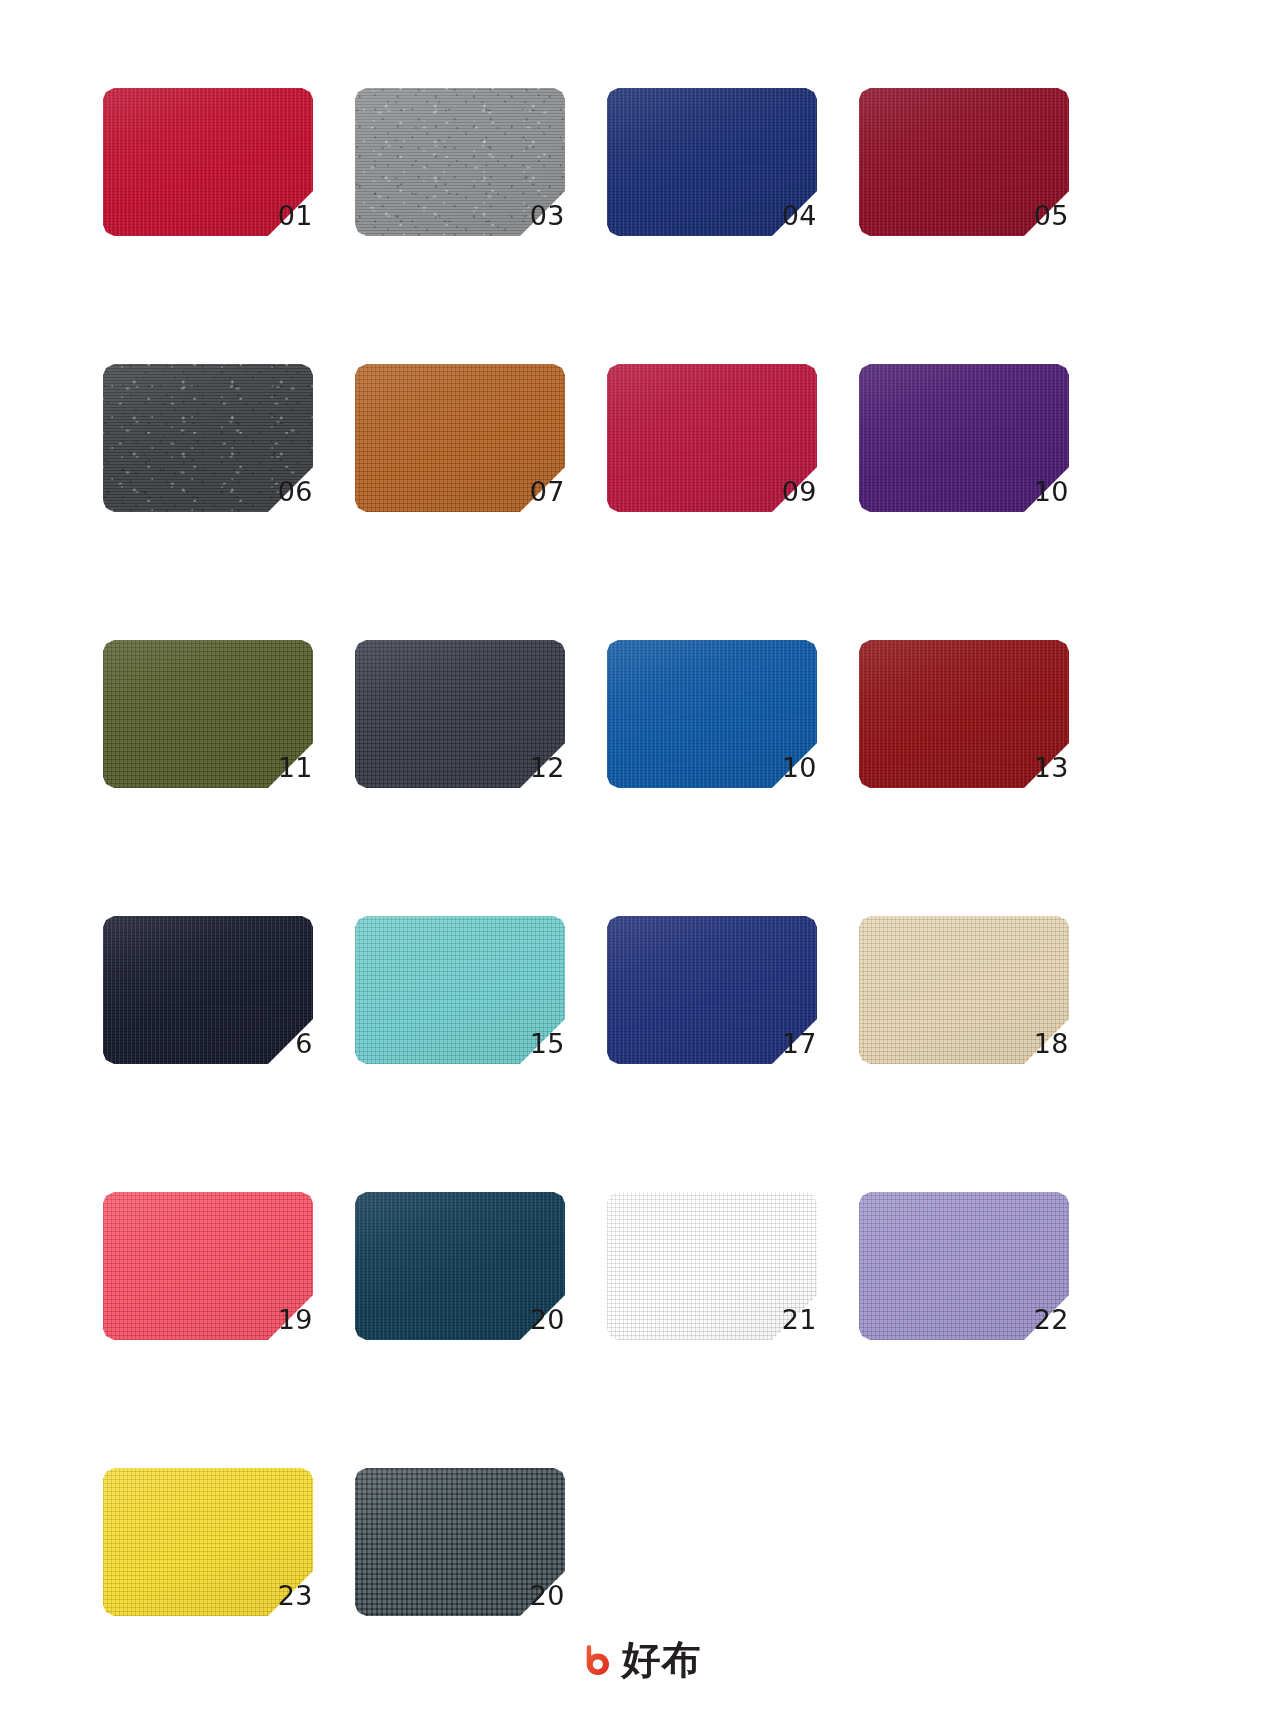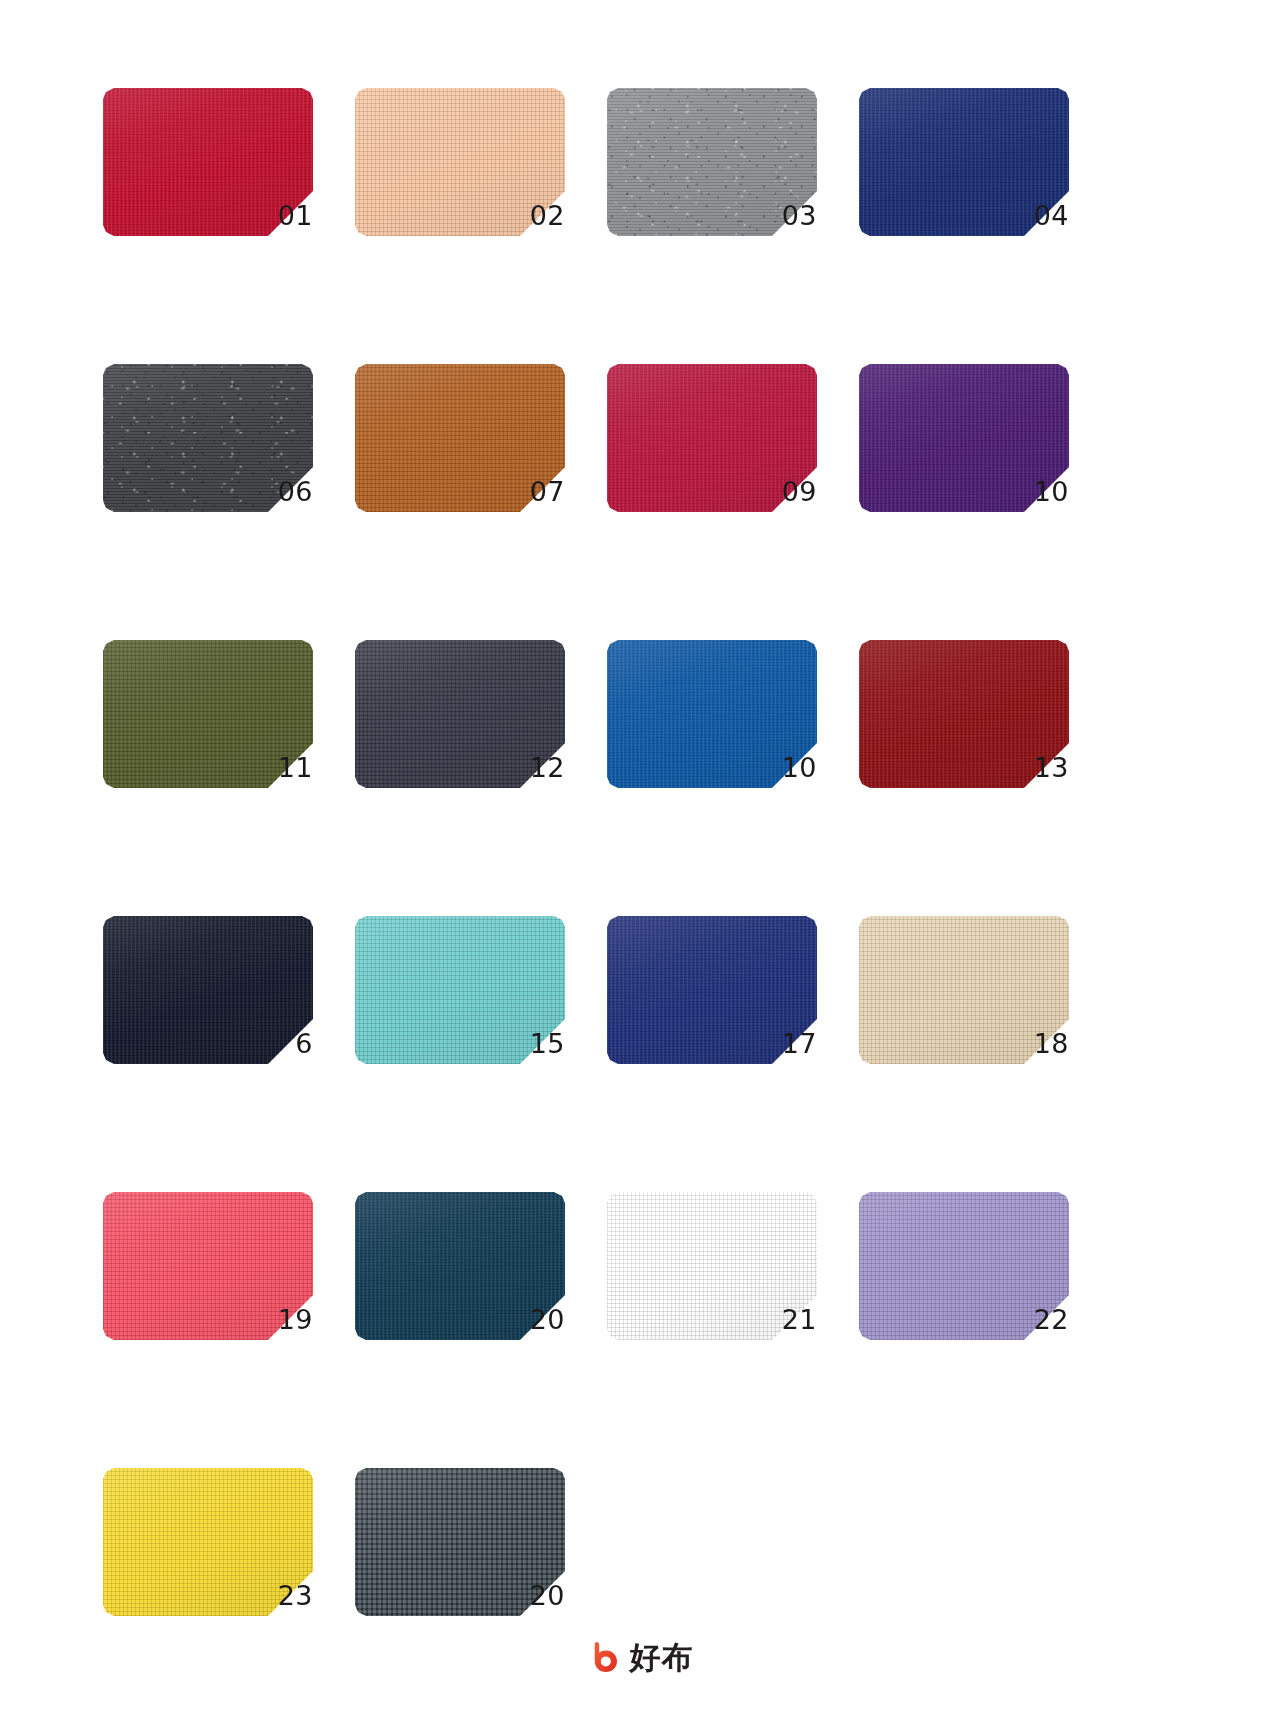--- a/index.html
+++ b/index.html
@@ -195,21 +195,21 @@
     justify-content: center;
     gap: 9px;
   }
   #footer-brand .brand-mark {
     display: block;
     width: 34px;
     height: 34px;
   }
   #footer-brand .brand-text {
     font-family: "DejaVu Sans", "Liberation Sans", sans-serif;
-    font-size: 31px;
+    font-size: 39px;
     font-weight: 700;
     color: #231f20;
     line-height: 1;
     letter-spacing: 1px;
   }
 </style>
 </head>
 <body>
 
 <div id="sheet">
@@ -218,41 +218,41 @@
       <div class="swatch-cell">
         <div class="chip">
           <div class="base" style="background-color: rgb(193, 14, 46);"></div>
           <div class="tex rib"></div>
           <div class="sheen"></div>
         </div>
         <div class="chip-label">01</div>
       </div>
       <div class="swatch-cell">
         <div class="chip">
-          <div class="base" style="background-color: rgb(247, 196, 157);"></div>
-          <div class="tex waffle"></div>
-          <div class="sheen"></div>
-        </div>
-        <div class="chip-label">02</div>
-      </div>
-      <div class="swatch-cell">
-        <div class="chip">
           <div class="base" style="background-color: rgb(138, 140, 142);"></div>
           <div class="tex heather"></div>
           <div class="sheen"></div>
         </div>
         <div class="chip-label">03</div>
       </div>
       <div class="swatch-cell">
         <div class="chip">
           <div class="base" style="background-color: rgb(24, 44, 114);"></div>
           <div class="tex rib"></div>
           <div class="sheen"></div>
         </div>
         <div class="chip-label">04</div>
+      </div>
+      <div class="swatch-cell">
+        <div class="chip">
+          <div class="base" style="background-color: rgb(140, 12, 36);"></div>
+          <div class="tex rib"></div>
+          <div class="sheen"></div>
+        </div>
+        <div class="chip-label">05</div>
       </div>
       <div class="swatch-cell">
         <div class="chip">
           <div class="base" style="background-color: rgb(58, 60, 63);"></div>
           <div class="tex heather"></div>
           <div class="sheen"></div>
         </div>
         <div class="chip-label">06</div>
       </div>
       <div class="swatch-cell">

